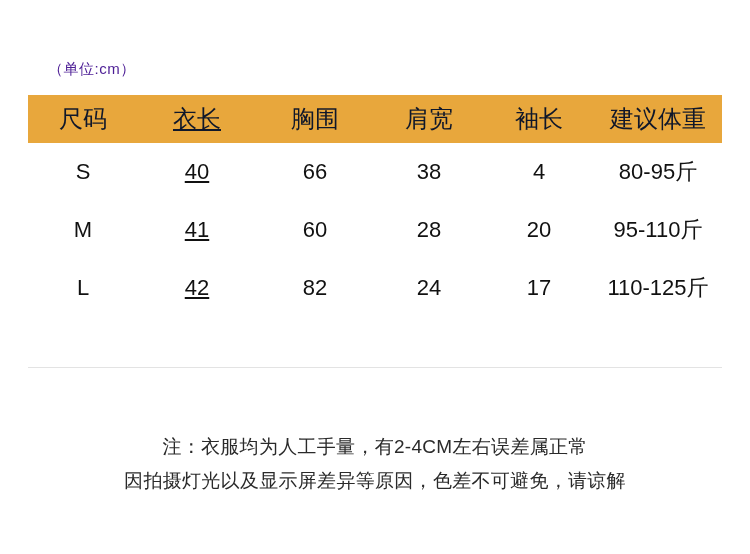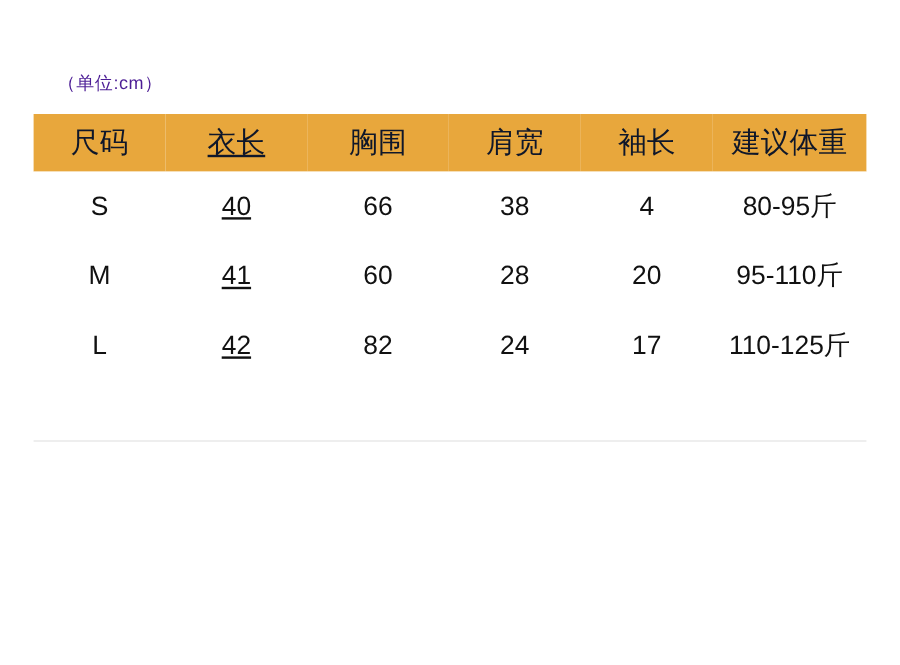--- a/index.html
+++ b/index.html
@@ -133,15 +133,17 @@
         <td class="col-3">24</td>
         <td class="col-4">17</td>
         <td class="col-5">110-125斤</td>
       </tr>
     </tbody>
   </table>
 
   <div class="divider"></div>
 
   <div class="footer-notes">
+    <div class="note-line">注：衣服均为人工手量，有2-4CM左右误差属正常</div>
+    <div class="note-line">因拍摄灯光以及显示屏差异等原因，色差不可避免，请谅解</div>
   </div>
 
 </div>
 
 </body></html>

